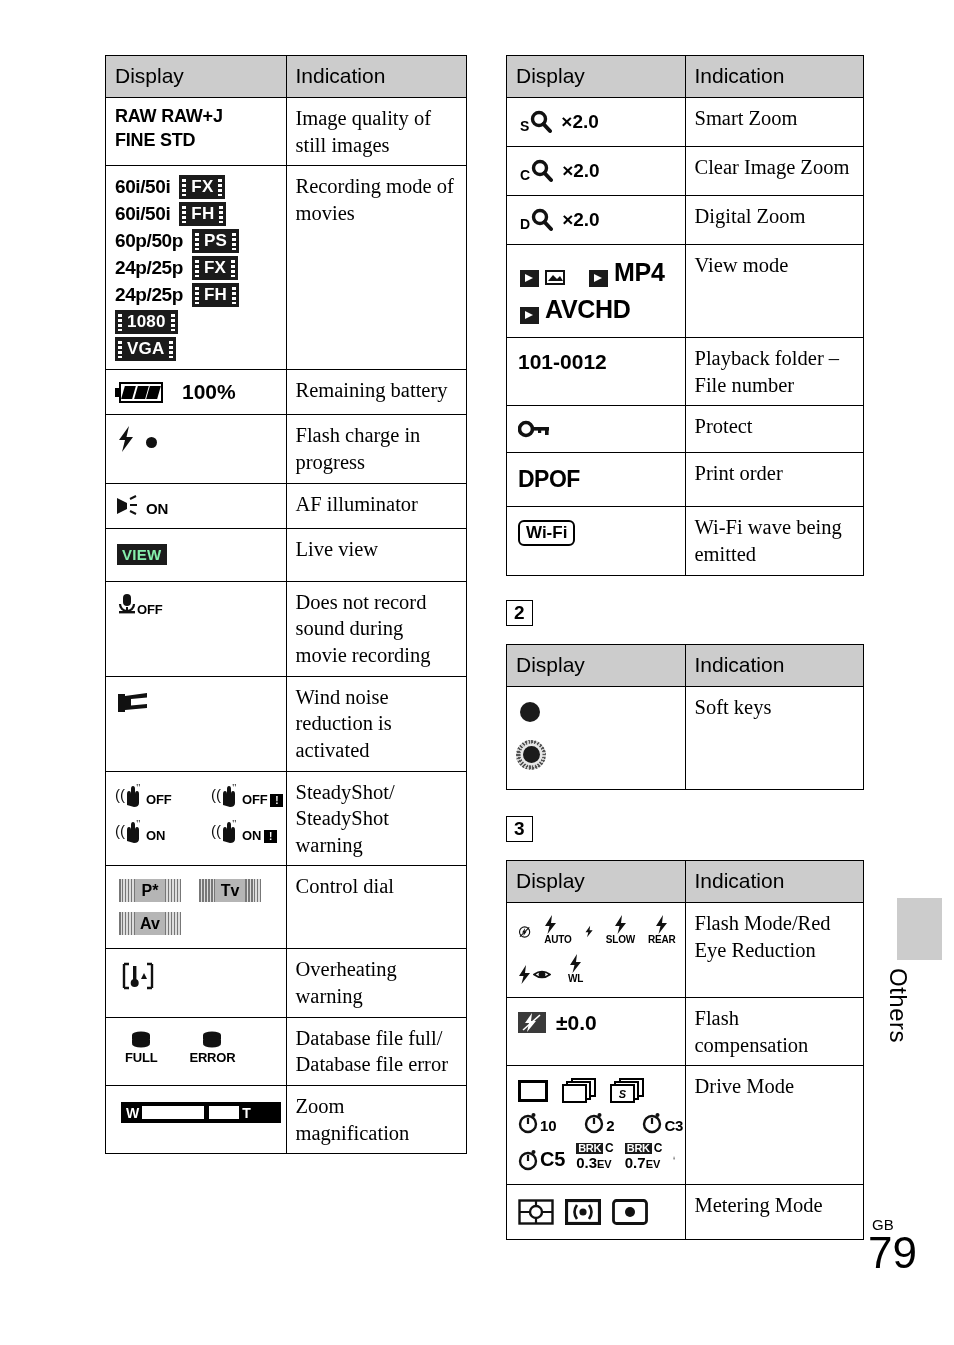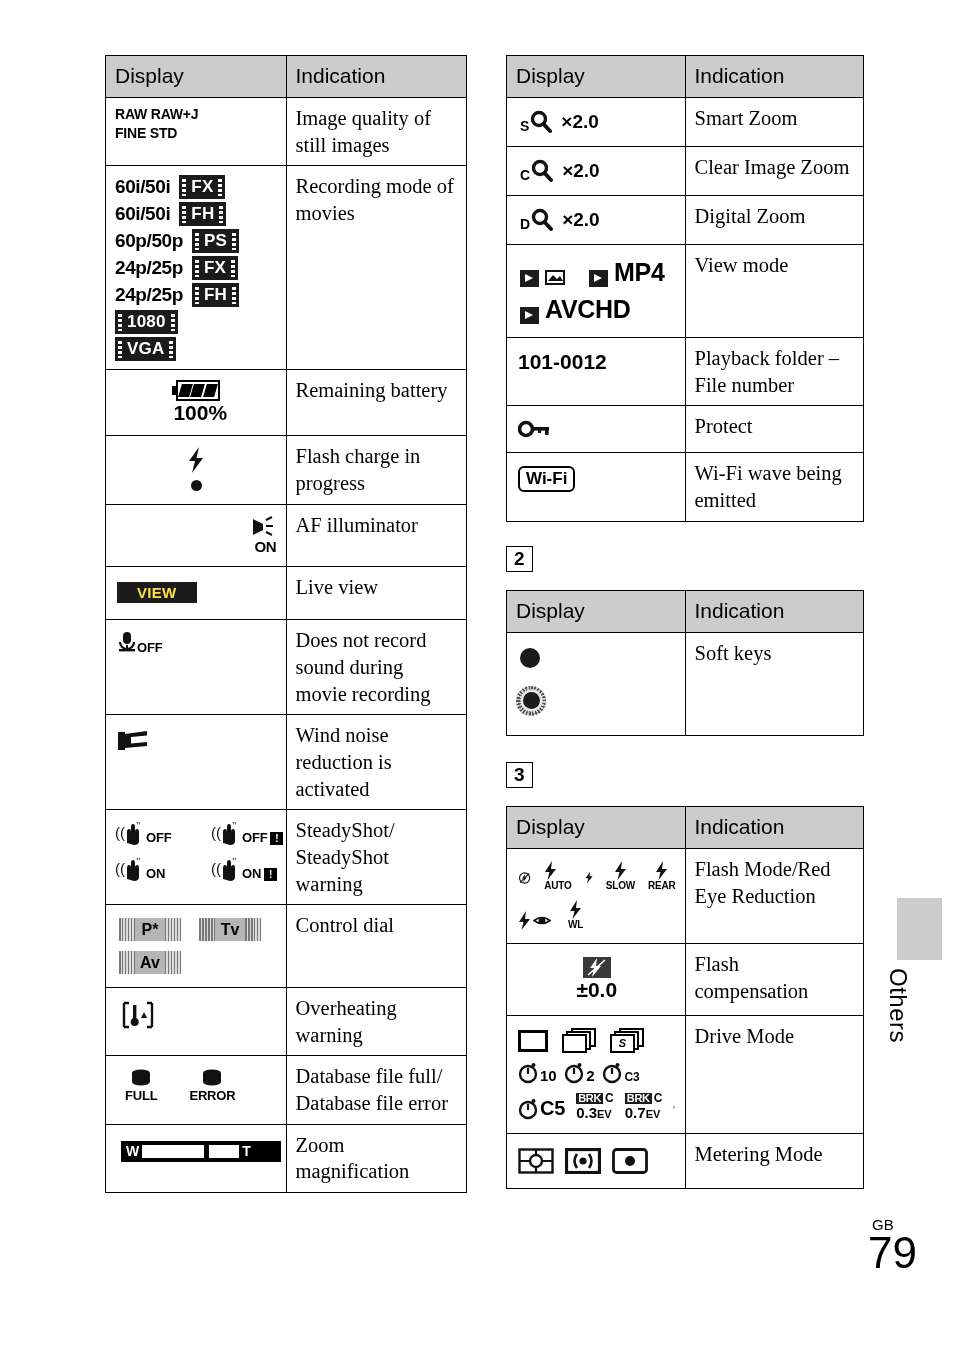--- a/index.html
+++ b/index.html
@@ -38,24 +38,24 @@
     line-height: 1.15;
   }
   td.disp { width: 47%; }
   td.indi {
     font-family: "Liberation Serif", serif;
     font-size: 20.5px;
     line-height: 1.30;
     padding-top: 9px;
   }
   .col-right td.disp { width: 49%; }
-  .rowline { display:flex; align-items:center; flex-wrap:nowrap;flex-direction:column; }
-
-  
-  .qual { font-family:"Liberation Sans", sans-serif; font-weight:bold; font-size:14px; line-height:1.32; letter-spacing:-0.2px;}
+  .rowline { display:flex; align-items:center; gap:10px; flex-wrap:nowrap; }
+
+  
+  .qual { font-family:"Liberation Sans", sans-serif; font-weight:bold; font-size:18px; line-height:1.32; letter-spacing:-0.2px;}
 
   
   .movrow { display:flex; align-items:center; gap:9px; height:27px; }
   .movlbl { font-family:"Liberation Sans", sans-serif; font-weight:bold; font-size:19px; letter-spacing:-0.4px; }
   .film {
     display:inline-flex; align-items:center;
     background:#1b1b1b; color:#fff; height:24px;
     font-family:"Liberation Sans", sans-serif; font-weight:bold;
     font-size:17px; letter-spacing:0.2px;
     padding:0 3px;
@@ -75,23 +75,23 @@
   .batt .nub { width:4px; height:9px; background:#000; }
   .batt .body {
     width:44px; height:21px; border:2.5px solid #000; background:#fff;
     display:flex; align-items:center; padding:2px; gap:2px;
   }
   .batt .bar { flex:1; height:100%; background:#000; transform:skewX(-16deg); }
   .batt-pct { font-family:"Liberation Sans", sans-serif; font-weight:bold; font-size:21px; margin-left:9px; }
 
   
   .viewbadge {
-    display:inline-block; background:#1b1b1b; color:#fde047;
+    display:inline-block; background:#1b1b1b; color:#86efac;
     font-family:"Liberation Sans", sans-serif; font-weight:bold;
-    font-size:15px; padding:2px 20px; letter-spacing:0.3px;
+    font-size:15px; padding:2px 5px; letter-spacing:0.3px;
   }
 
   
   .micoff { display:inline-flex; align-items:flex-end; }
   .sublbl { font-family:"Liberation Sans", sans-serif; font-weight:bold; font-size:13px; letter-spacing:-0.2px; }
 
   
   .ssgrid { display:grid; grid-template-columns: 96px auto; row-gap:12px; }
   .ssitem { display:inline-flex; align-items:flex-end; gap:1px; }
   .warnbox { display:inline-block; width:13px; height:13px; background:#000; color:#fff; font-size:10px;
@@ -581,20 +581,26 @@
                 <circle cx="8" cy="9" r="6.5" stroke="#111" stroke-width="3.6" fill="none"></circle>
                 <rect x="13" y="7" width="18" height="3.6" fill="#111"></rect>
                 <rect x="27" y="7" width="3.6" height="8" fill="#111"></rect>
                 <rect x="20" y="7" width="3.2" height="6" fill="#111"></rect>
               </svg>
             </div>
           </td>
           <td class="indi">Protect</td>
         </tr>
 
+        <tr>
+          <td class="disp">
+            <div class="dpof" style="padding:6px 0 6px 2px;">DPOF</div>
+          </td>
+          <td class="indi">Print order</td>
+        </tr>
 
         <tr>
           <td class="disp">
             <div style="padding:6px 0 6px 2px;">
               <span class="wifi">Wi-Fi</span>
             </div>
           </td>
           <td class="indi">Wi-Fi wave being emitted</td>
         </tr>
       </tbody>
@@ -709,21 +715,21 @@
                 <i style="left:9px;top:0;"></i>
                   <i style="left:4px;top:3px;"></i>
                   <i style="left:0;top:6px;"></i>
               </span>
               <span class="frmstack">
                 <i style="left:9px;top:0;"></i>
                   <i style="left:4px;top:3px;"></i>
                 <i style="left:0;top:6px;display:flex;align-items:center;justify-content:center;font-family:'Liberation Sans',sans-serif;font-weight:bold;font-size:11px;">S</i>
               </span>
             </div>
-            <div style="display:flex;align-items:flex-start;gap:8px;padding:8px 0 0 2px;">
+            <div style="display:flex;align-items:flex-start;gap:28px;padding:8px 0 0 2px;">
               <span class="timer">
                 <svg width="22" height="22" viewBox="0 0 22 22">
                     <circle cx="10" cy="12" r="8" stroke="#111" stroke-width="2.4" fill="none"></circle>
                     <path d="M10 12 L10 6" stroke="#111" stroke-width="2.2"></path>
                     <circle cx="15.5" cy="3" r="2" fill="#111"></circle>
                   </svg>
                 <span class="sublbl" style="font-size:15px;">10</span>
               </span>
               <span class="timer">
                 <svg width="22" height="22" viewBox="0 0 22 22">
@@ -732,21 +738,21 @@
                     <circle cx="15.5" cy="3" r="2" fill="#111"></circle>
                   </svg>
                 <span class="sublbl" style="font-size:15px;">2</span>
               </span>
               <span class="timer">
                 <svg width="22" height="22" viewBox="0 0 22 22">
                     <circle cx="10" cy="12" r="8" stroke="#111" stroke-width="2.4" fill="none"></circle>
                     <path d="M10 12 L10 6" stroke="#111" stroke-width="2.2"></path>
                     <circle cx="15.5" cy="3" r="2" fill="#111"></circle>
                   </svg>
-                <span class="sublbl" style="font-size:12px;">C3</span>
+                <span class="sublbl" style="font-size:15px;">C3</span>
               </span>
             </div>
             <div style="display:flex;align-items:flex-end;gap:11px;padding:8px 0 6px 2px;">
               <span class="timer">
                 <svg width="22" height="22" viewBox="0 0 22 22">
                     <circle cx="10" cy="12" r="8" stroke="#111" stroke-width="2.4" fill="none"></circle>
                     <path d="M10 12 L10 6" stroke="#111" stroke-width="2.2"></path>
                     <circle cx="15.5" cy="3" r="2" fill="#111"></circle>
                   </svg>
                 <span class="sublbl" style="font-size:20px;">C5</span>

